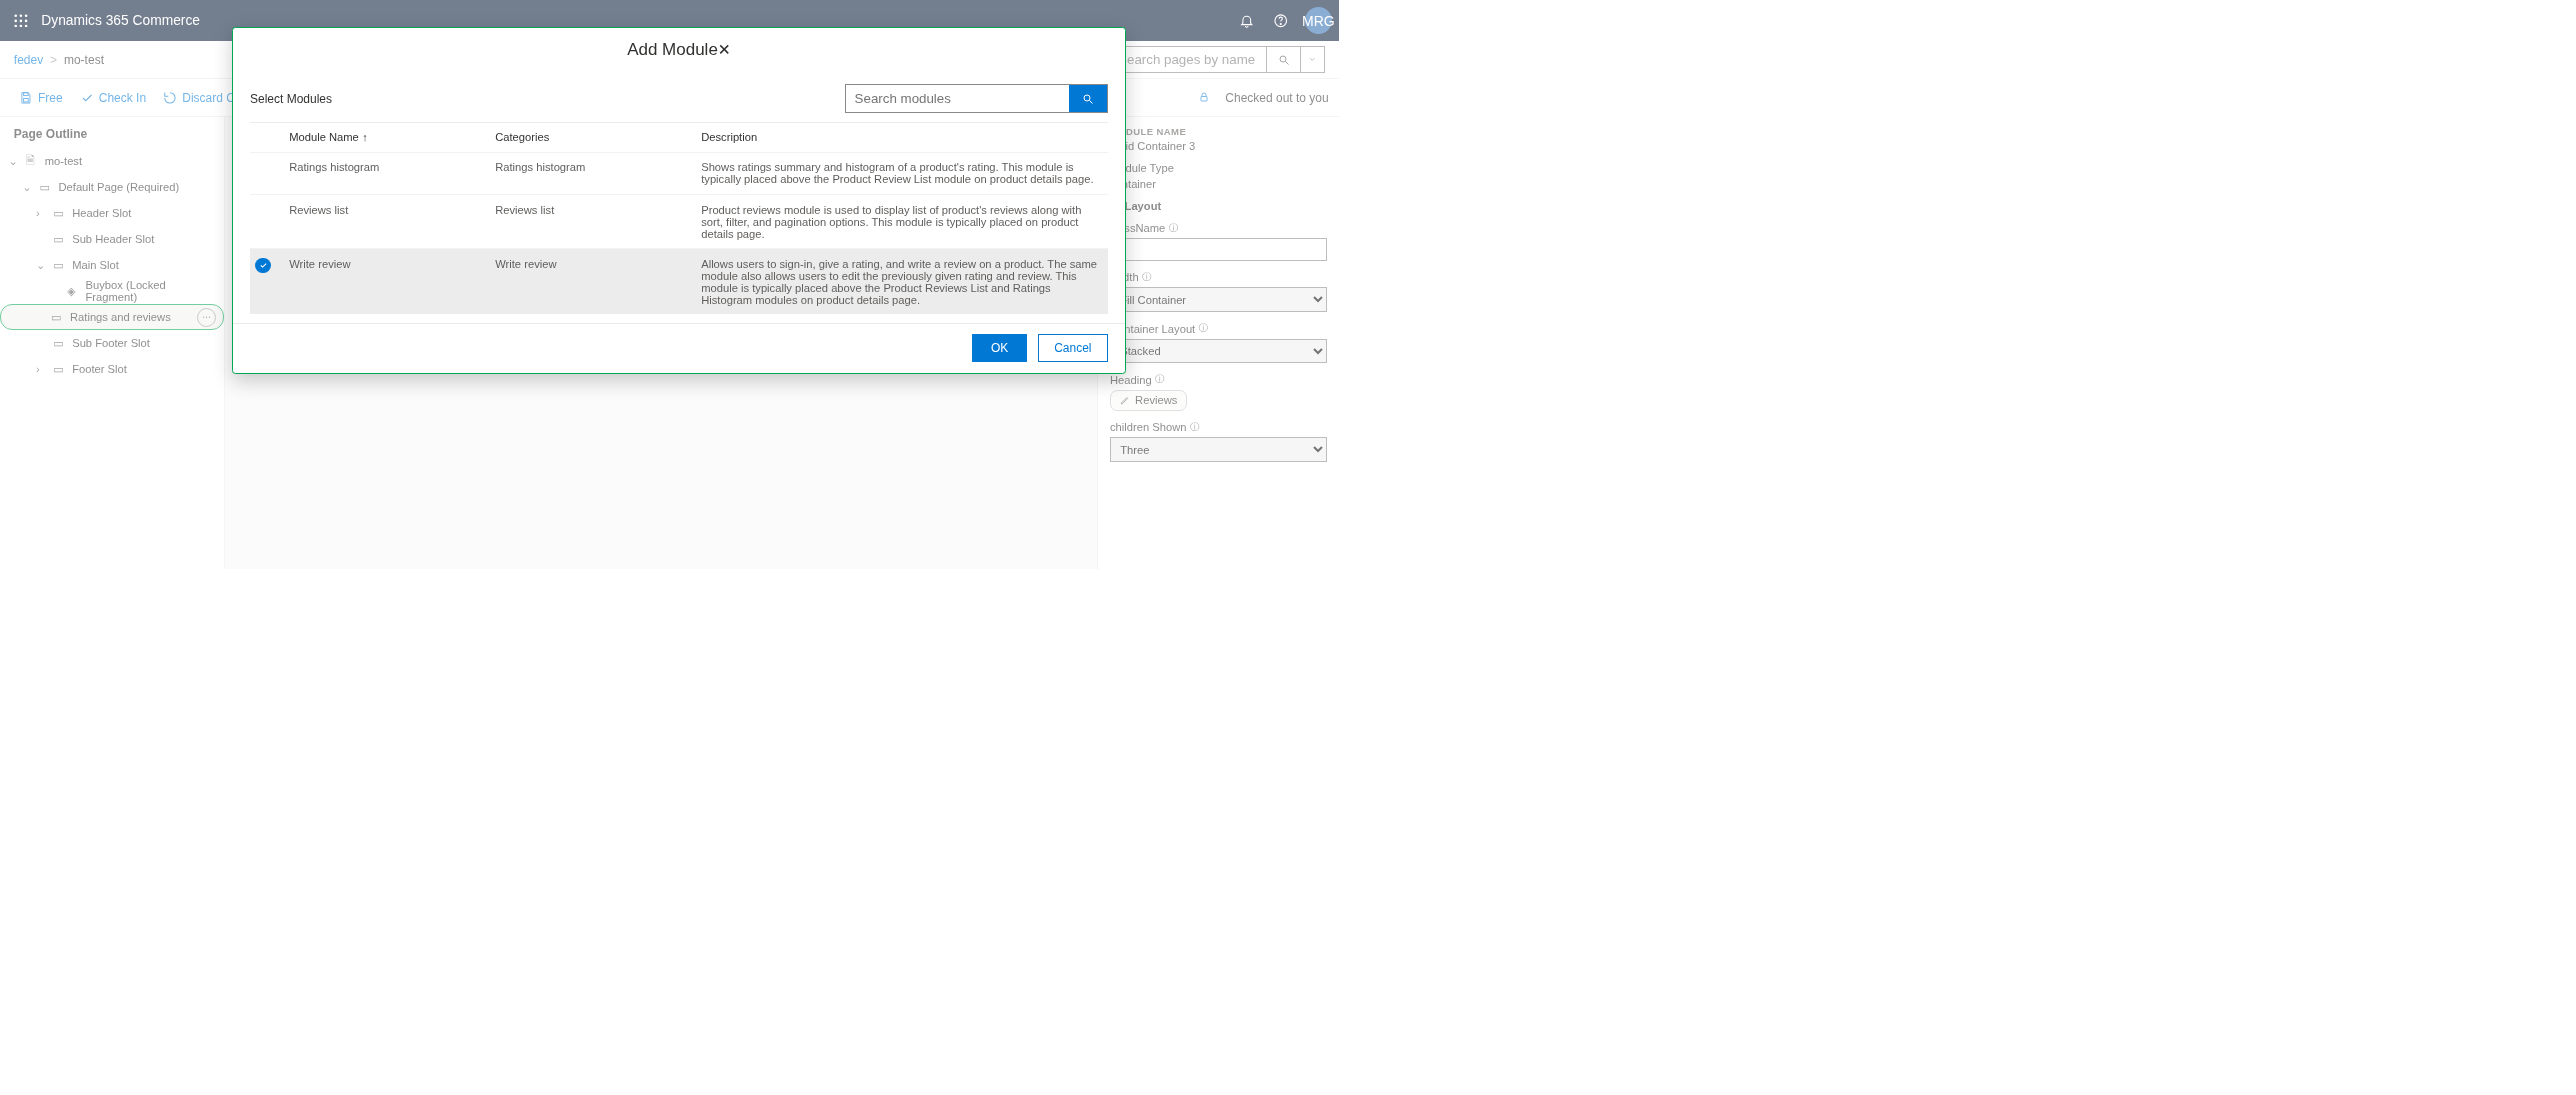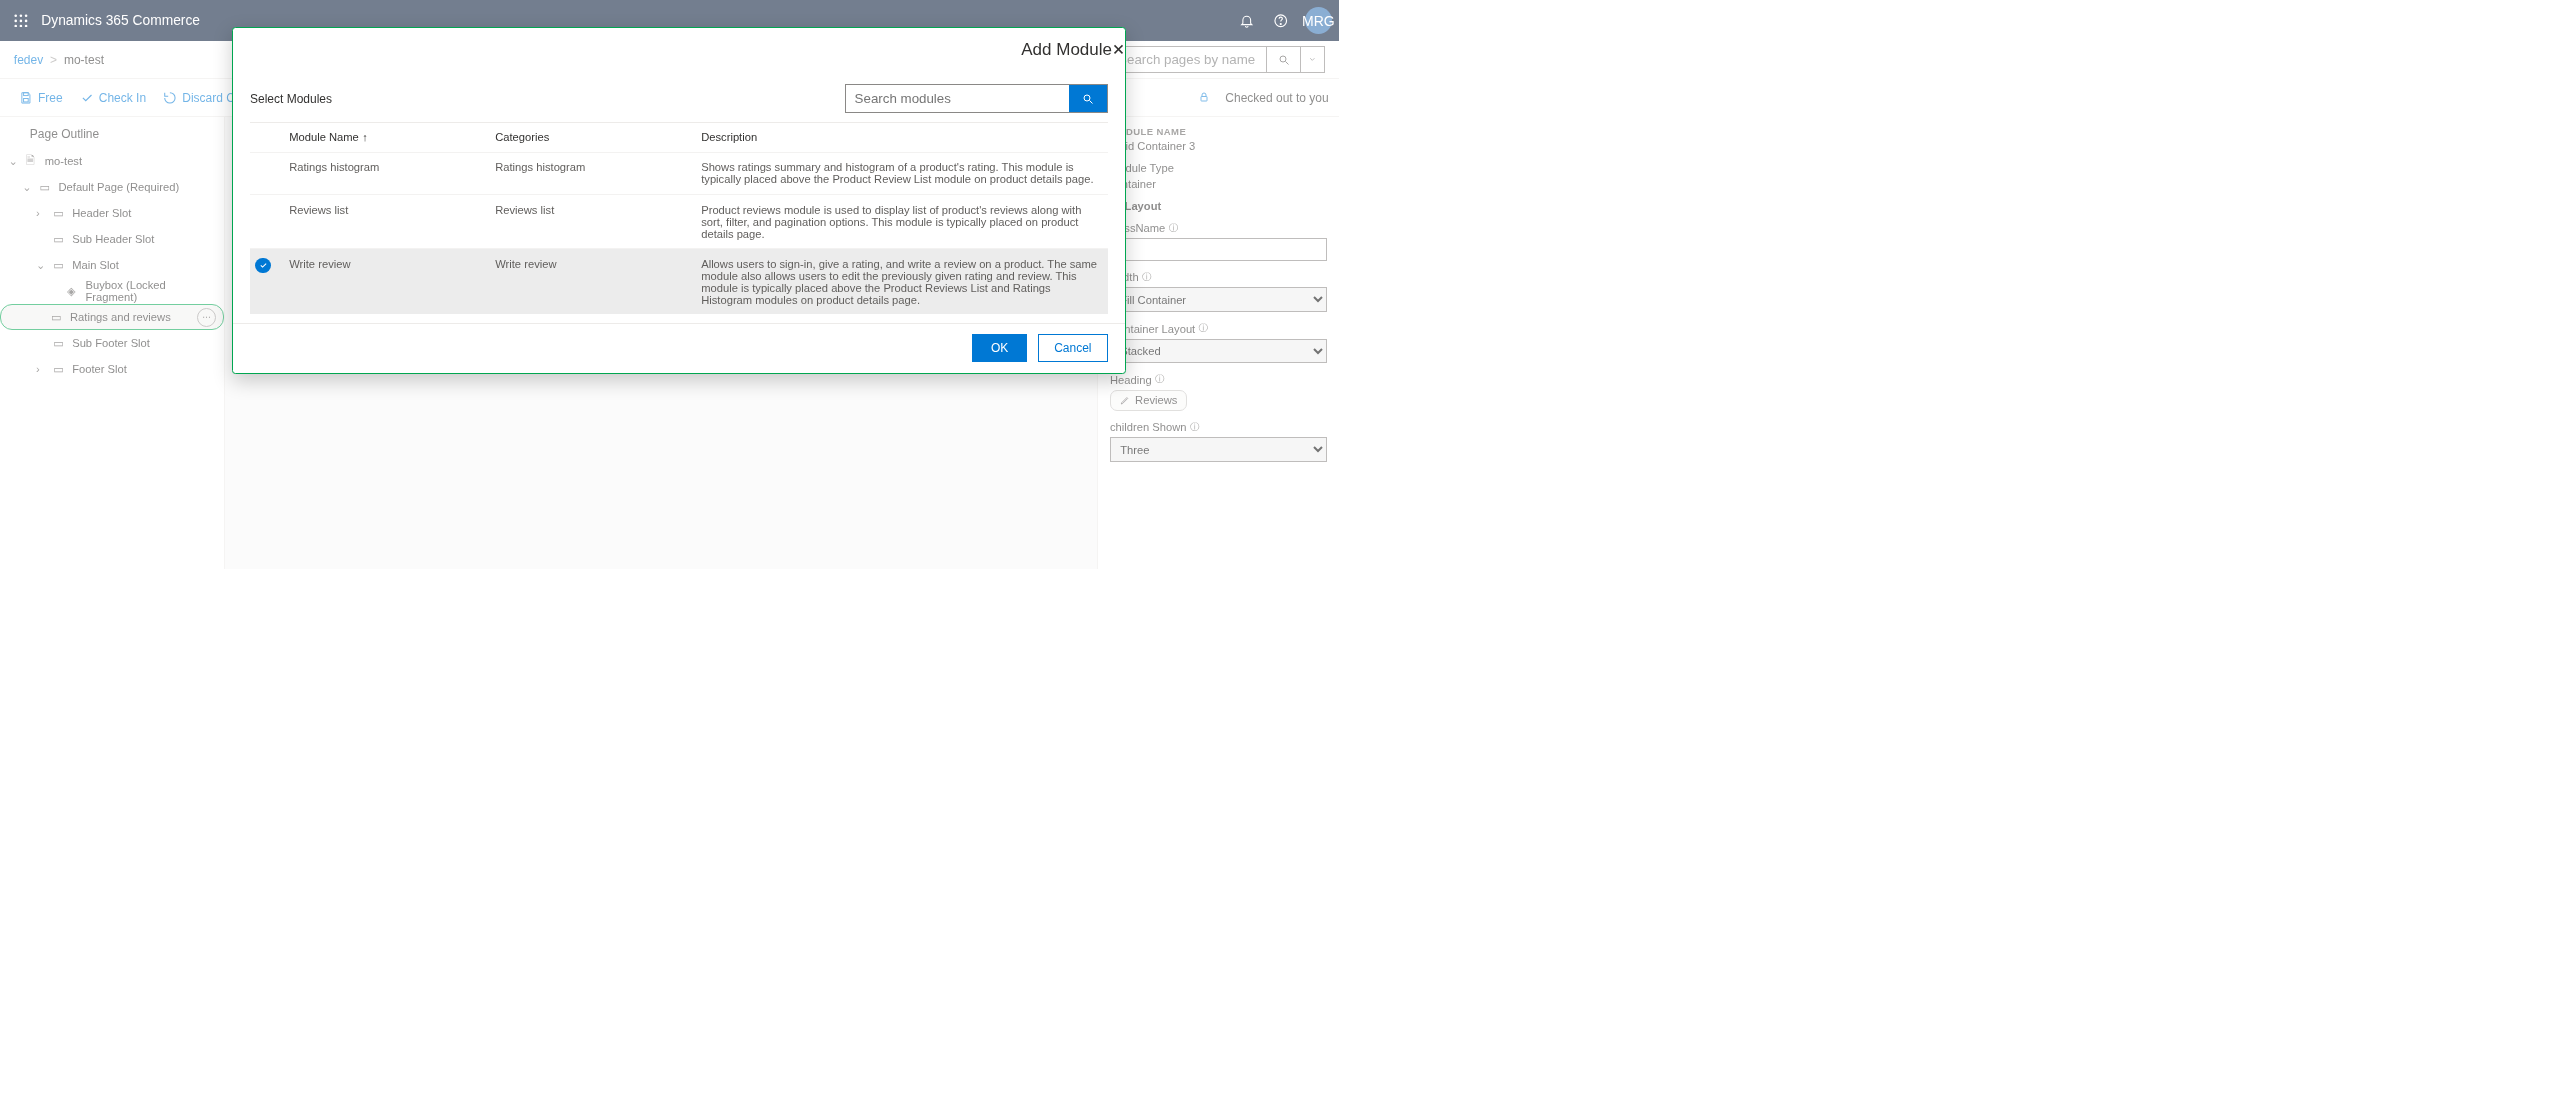--- a/index.html
+++ b/index.html
@@ -25,21 +25,21 @@
 
   
   .cmdbar { height:38px; display:flex; align-items:center; padding: 0 10.3px; border-bottom:0.9px solid #edebe9;}
   .cmdbar .cmd { display:flex; align-items:center; gap:5.2px; padding:5.2px 8.6px; color:#0078d4;}
   .cmdbar .spacer{flex:1;}
   .checkedout{display:flex;align-items:flex-start;gap:15px;color:#323130;}
 
   
   .main { display:flex; height: calc(569px - 41px - 38px - 38px); }
   .outline { width: 225px; border-right:0.9px solid #edebe9; padding:6.9px 0; overflow:hidden;}
-  .outline-title{font-weight:400; padding:3.4px 13.8px 6.9px;margin-left:16px;}
+  .outline-title{font-weight:700; padding:3.4px 13.8px 6.9px;}
   .tree-row{display:flex;align-items:center;height:26px;padding:0 6.9px 0 8.6px; gap:5.2px; font-size:11.2px; color:#323130;}
   .tree-row .chev{width:12px;color:#605e5c;}
   .tree-row .ico{width:13.8px;color:#605e5c;}
   .tree-row.selected{border:1.7px solid #00a650; border-radius:12px; background:#f3f2f1;}
   .tree-row .more{margin-left:auto;width:19px;height:19px;border:0.9px solid #a19f9d;border-radius:50%;display:flex;align-items:center;justify-content:center;font-size:8.6px;}
   .ind1{padding-left:22.3px;} .ind2{padding-left:36px;} .ind3{padding-left:50px;}
 
   .canvas{flex:1; background:#f8f8f8; padding:8.6px; position:relative;}
   .configure-bar{background:#3b3a39;color:#cfcfcf;height:33px;display:flex;align-items:center;justify-content:center;border-radius:1.7px;margin-bottom:17px;}
   .product-text{position:absolute; left:567px; top:86px; width:249px; font-size:13px; color:#323130; line-height:1.4;}
@@ -50,21 +50,21 @@
   .props .block{margin-bottom:10.3px;}
   .props .label{display:flex;align-items:center;gap:3.4px;color:#323130;margin-bottom:3.4px;}
   .props .info{color:#605e5c;font-size:9.5px;}
   .props input, .props select{width:100%;border:0.9px solid #8a8886;padding:4.3px 5.2px;font-size:11.2px;}
   .section-head{display:flex;align-items:center;gap:5.2px;font-weight:600;margin:5.2px 0 8.6px;}
   .chip{border:0.9px solid #c8c6c4;padding:3.4px 8.6px;display:inline-flex;align-items:center;gap:5.2px;border-radius:7px;background:#faf9f8;}
 
   
   .scrim{position:absolute;inset:0;background:rgba(255,255,255,0.45);}
   .dialog{position:absolute;left:232px;top:27px;width:894px;background:#fff;border:1.7px solid #00a650;border-radius:3.4px;box-shadow:0 6.9px 20.6px rgba(0,0,0,.2);}
-  .dialog-head{display:flex;align-items:center;justify-content:flex-end;padding:12px 0;}
+  .dialog-head{display:flex;align-items:center;justify-content:center;padding:12px 15px;}
   .dialog-title{font-size:17px;}
   .dlg-body{padding:0 17px 8.6px;}
   .dlg-toolbar{display:flex;align-items:center;justify-content:space-between;margin:12px 0 8.6px;}
   .dlg-search{display:flex;border:0.9px solid #8a8886;}
   .dlg-search input{border:none;padding:6px 8.6px;width:223px;outline:none;}
   .dlg-search .go{width:38px;background:#0078d4;display:flex;align-items:center;justify-content:center;}
   .grid{border-top:0.9px solid #edebe9;}
   .grid-head, .grid-row{display:grid;grid-template-columns:34px 206px 206px 1fr; align-items:flex-start; padding:8.6px 5.2px; font-size:11.2px;}
   .grid-head{color:#323130;font-weight:400;font-size:11.2px;}
   .grid-head .sortable{display:flex;align-items:center;gap:3.4px;}

